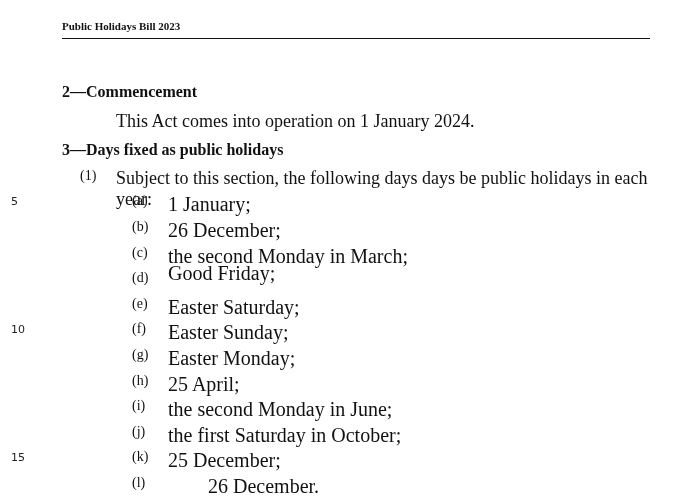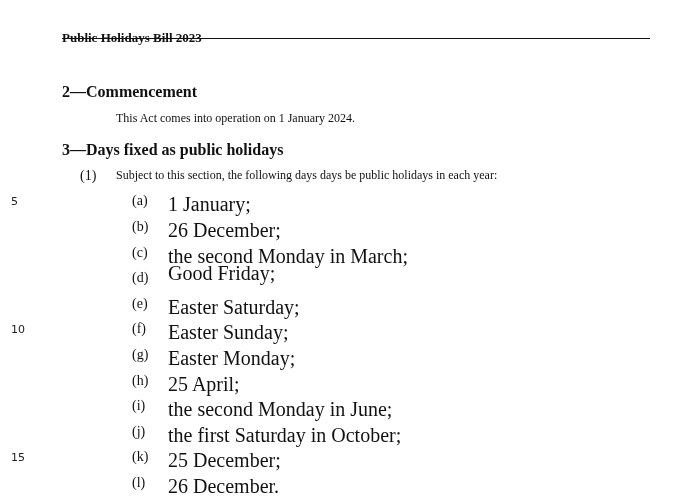--- a/index.html
+++ b/index.html
@@ -11,42 +11,42 @@
       width: 674px;
       height: 498px;
       position: relative;
       overflow: hidden;
       font-family: "Liberation Serif", "DejaVu Serif", serif;
       color: #111111;
     }
     .running-header {
       position: absolute;
       left: 62px;
-      top: 30px;
-      font-size: 13px;
+      top: 20px;
+      font-size: 11px;
       font-weight: bold;
       letter-spacing: 0px;
     }
     .header-rule {
       position: absolute;
       left: 62px;
       top: 38px;
       width: 588px;
       height: 0;
       border-top: 1.4px solid #111111;
     }
     .section-heading {
       position: absolute;
       left: 62px;
       font-size: 16px;
       font-weight: bold;
     }
     .body-text {
       position: absolute;
-      font-size: 12px;
+      font-size: 18px;
     }
     .subsec-num {
       position: absolute;
       left: 80px;
       font-size: 14px;
     }
     .para-label {
       position: absolute;
       left: 132px;
       font-size: 14px;
@@ -117,19 +117,19 @@
   <div>
     <span class="para-label" style="top:424px;">(j)</span>
     <span class="para-text" style="top:424px;">the first Saturday in October;</span>
   </div>
   <div>
     <span class="para-label" style="top:449px;">(k)</span>
     <span class="para-text" style="top:449px;">25 December;</span>
   </div>
   <div>
     <span class="para-label" style="top:475px;">(l)</span>
-    <span class="para-text" style="top:475px;">26 December.</span>
+    <span class="para-text" style="top:475px;margin-left:40px;">26 December.</span>
   </div>
 </div>
 
 <div class="line-number" style="top:195px;">5</div>
 <div class="line-number" style="top:323px;">10</div>
 <div class="line-number" style="top:451px;">15</div>
 
 </body></html>

